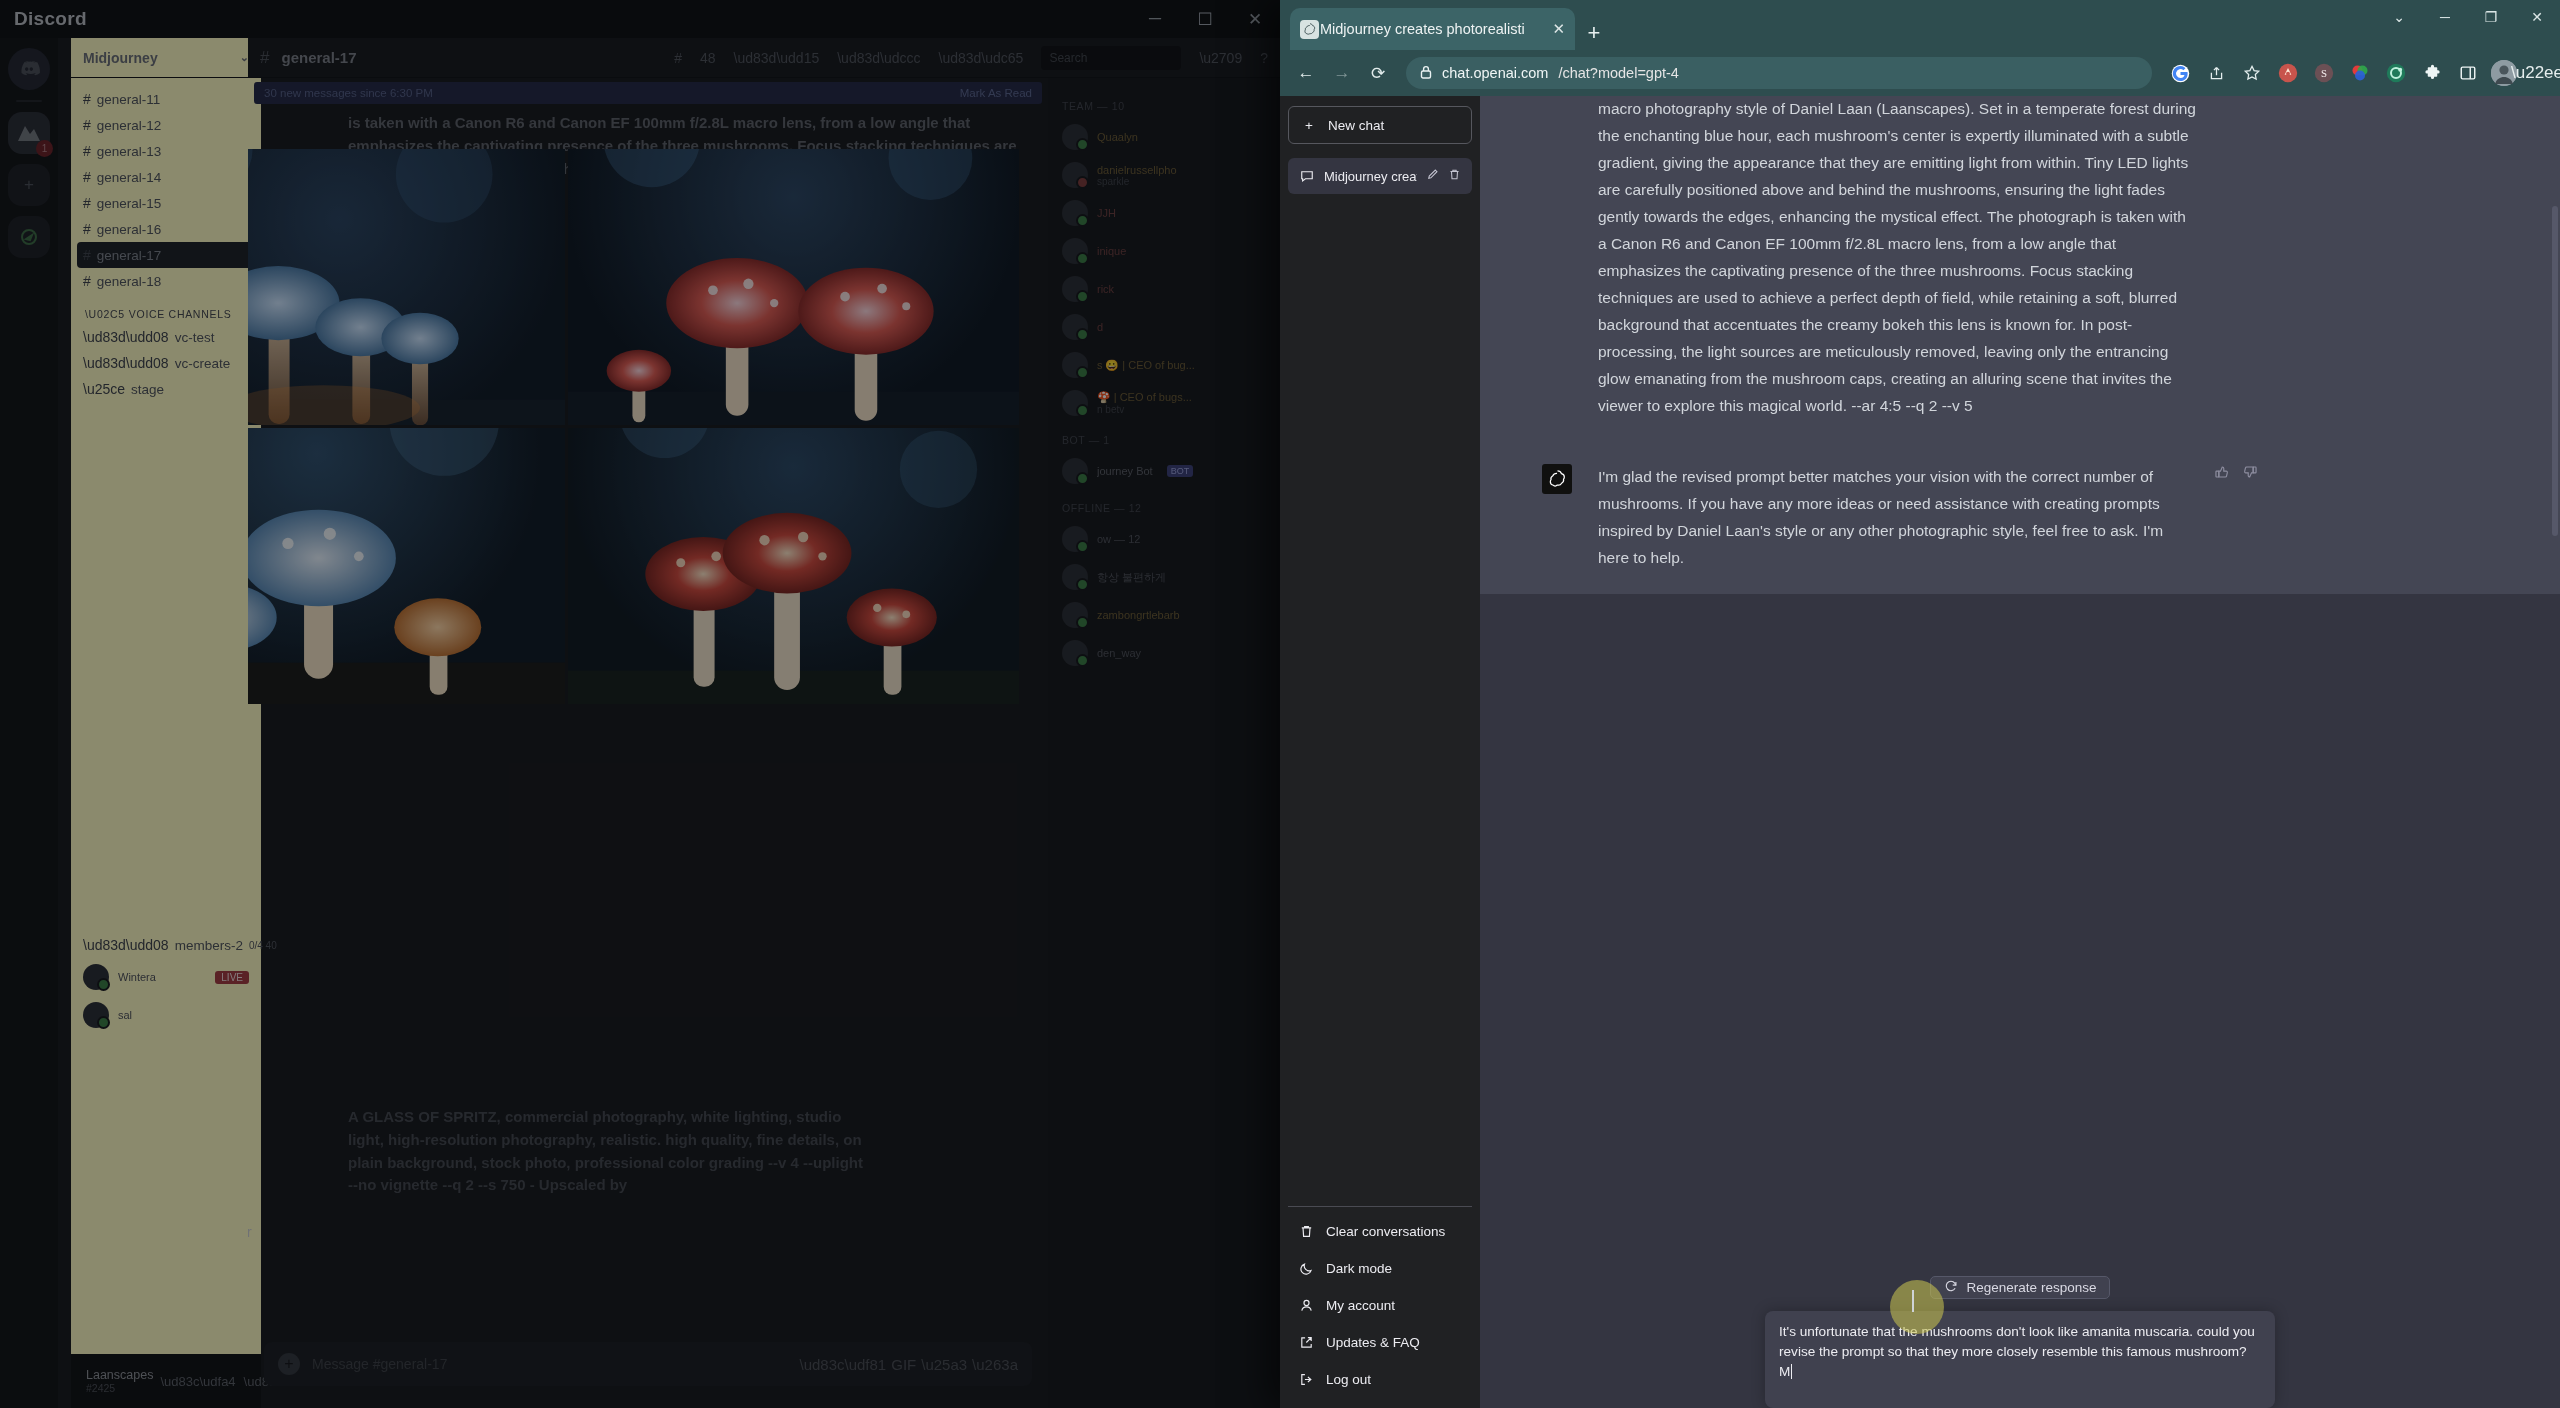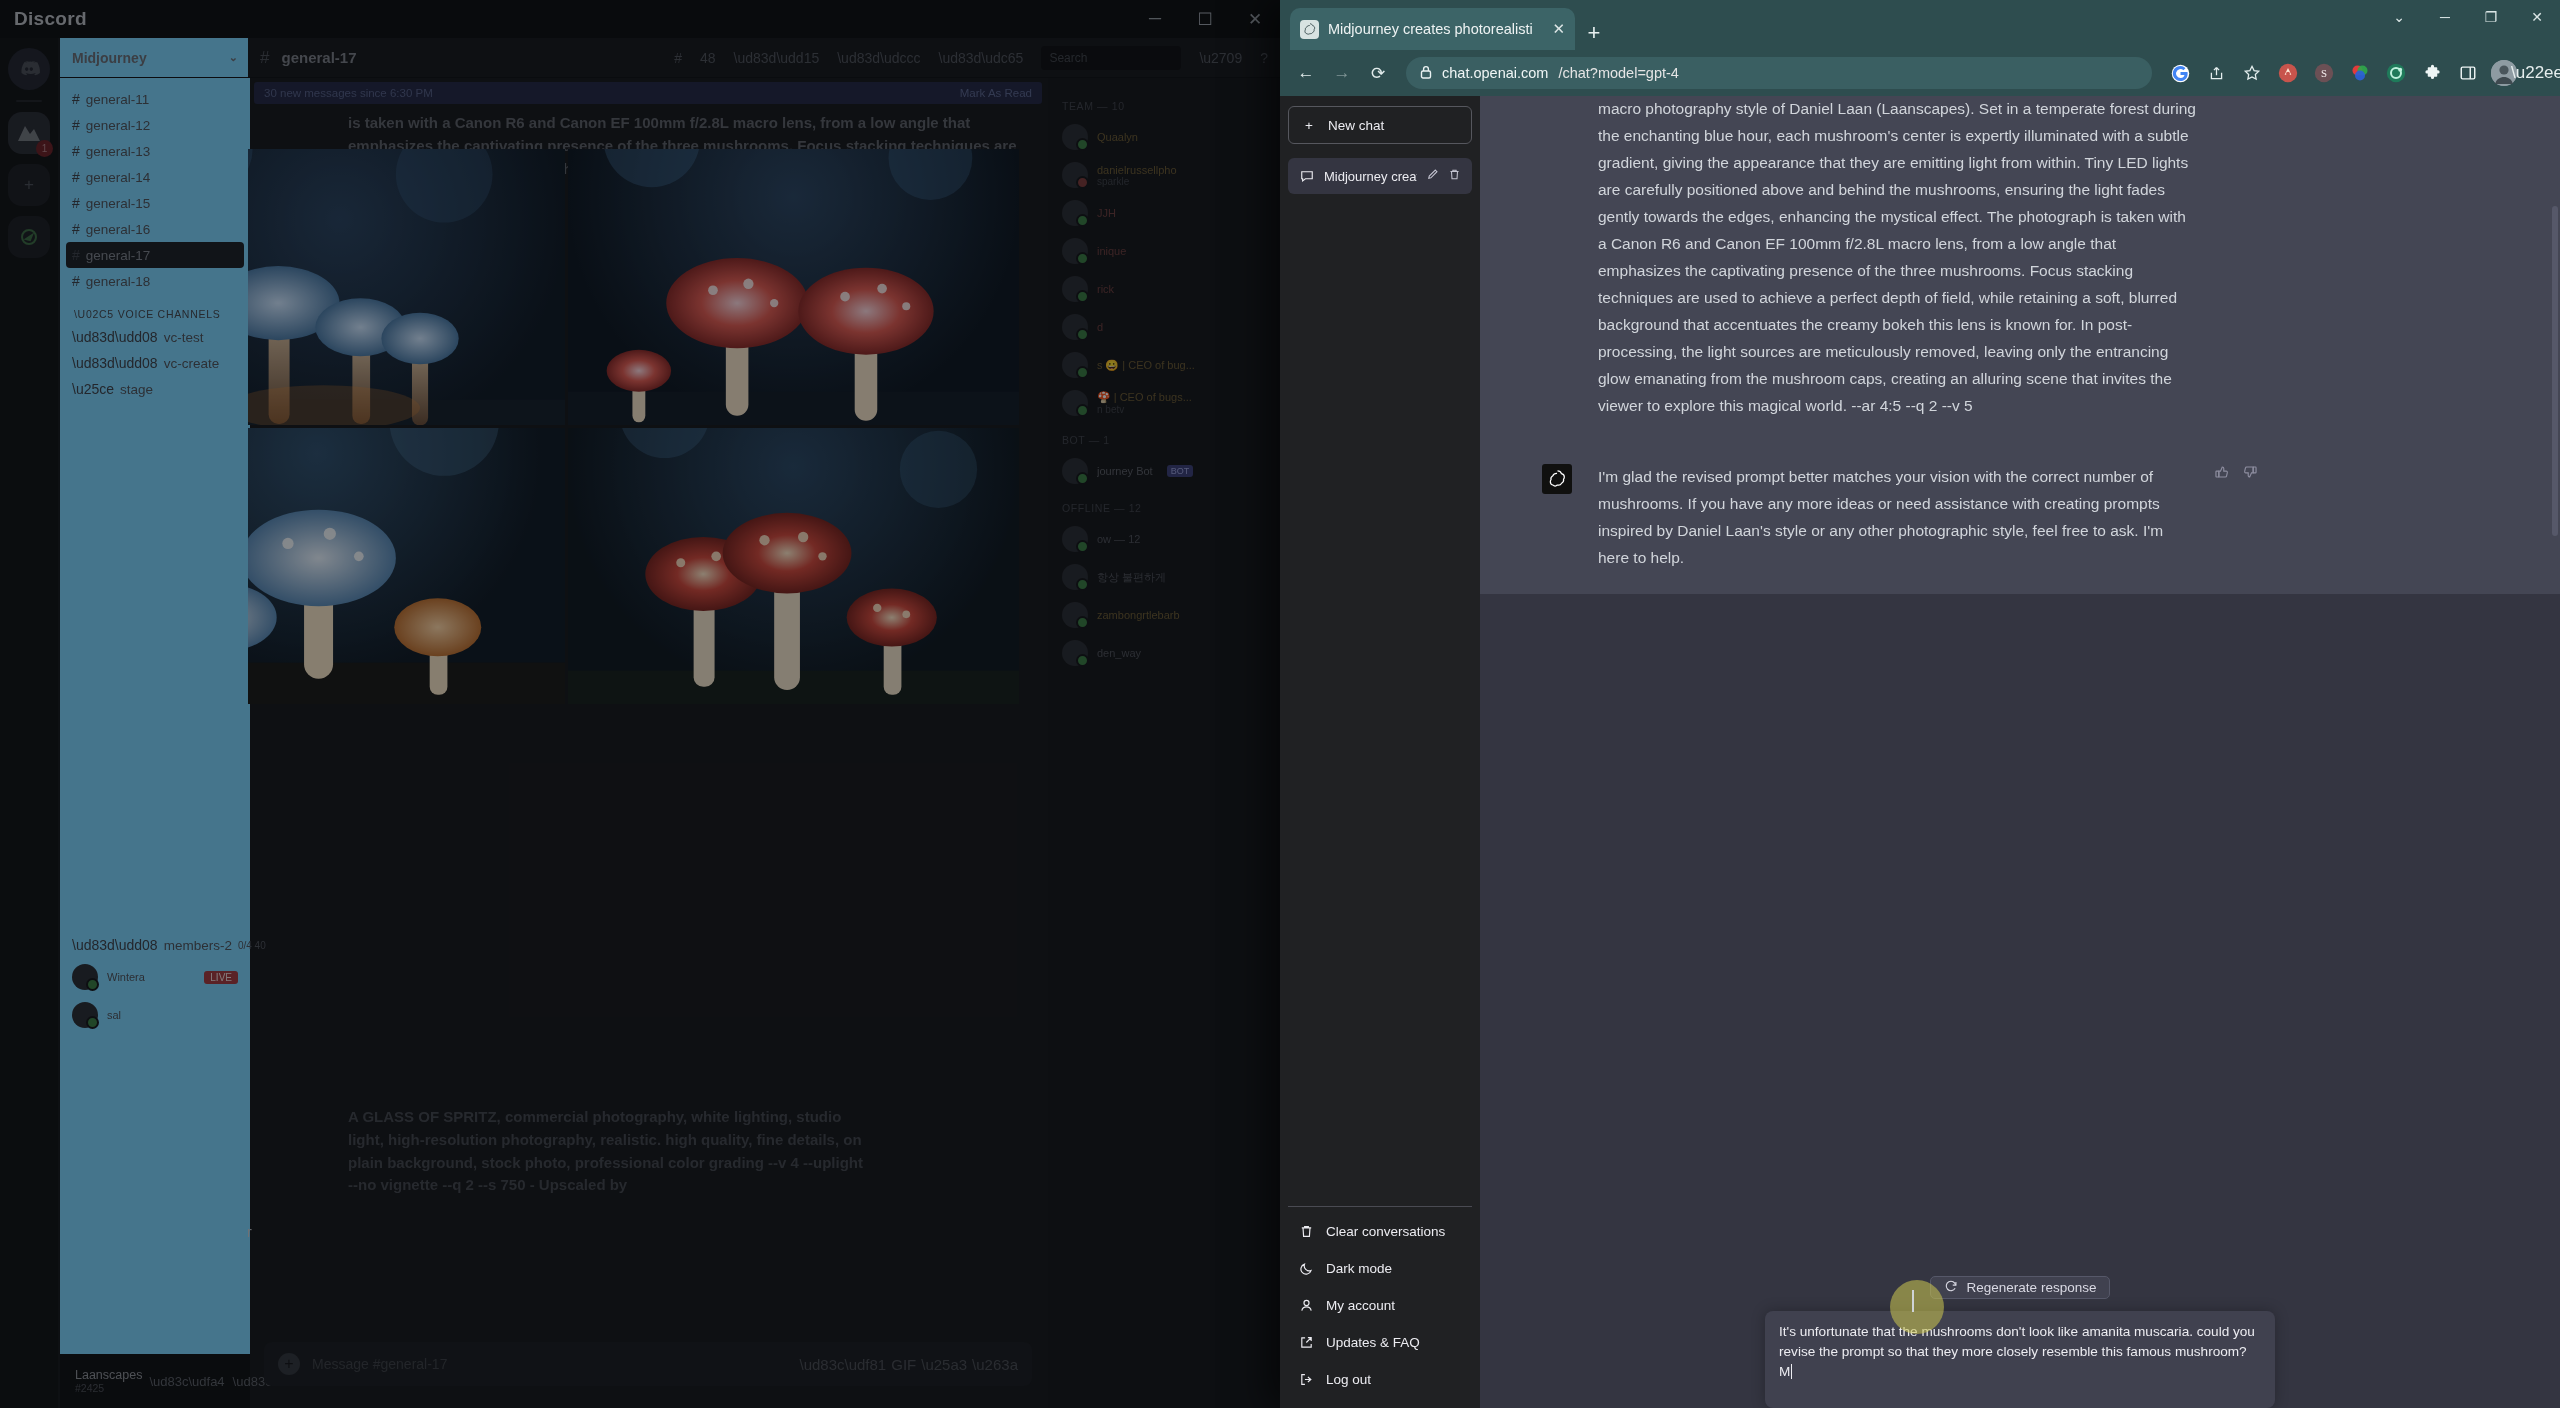--- a/index.html
+++ b/index.html
@@ -45,22 +45,22 @@
   .rail-icon.sel { border-radius: 14px; background: #2a2d35; }
   .rail-divider { width: 26px; height: 2px; background: #22242a; border-radius: 1px; }
   .rail-badge {
     position: absolute; right: -3px; bottom: -3px; min-width: 17px; height: 17px;
     background: #6b2026; border-radius: 9px; font-size: 10px; color: #b08086;
     display: flex; align-items: center; justify-content: center; padding: 0 4px;
   }
 
   
   .dc-chanpane {
-    position: absolute; left: 60px; top: 38px; width: 190px; height: 1370px;
-    background: #7dd3fc;
+    position: absolute; left: 71px; top: 38px; width: 190px; height: 1370px;
+    background: #fef9c3;
   }
   .dc-server-head {
     height: 40px; display: flex; align-items: center; padding: 0 12px;
     border-bottom: 1px solid #111216; color: #6a6e76; font-size: 14px; font-weight: bold;
   }
   .dc-server-head .caret { margin-left: auto; font-size: 11px; }
   .dc-chan-list { padding: 8px 6px; }
   .dc-chan {
     height: 26px; display: flex; align-items: center; gap: 6px; padding: 0 6px;
     border-radius: 4px; font-size: 13.5px; color: #4f535b; white-space: nowrap;
@@ -159,21 +159,21 @@
   }
 
   
   #browser {
     position: absolute; left: 1280px; top: 0; width: 1280px; height: 1408px;
     background: #2e4d4f; box-shadow: -14px 0 34px rgba(0,0,0,.55);
   }
   .br-tabstrip { height: 50px; display: flex; align-items: flex-end; padding-left: 10px; gap: 2px; }
   .br-tab {
     height: 42px; width: 285px; background: #3c6467; border-radius: 10px 10px 0 0;
-    display: flex; align-items: center; padding: 0 10px; gap: 9px; color: #eef3f3; font-size: 14.5px;
+    display: flex; align-items: center; padding: 0 10px; gap: 1px; color: #eef3f3; font-size: 14.5px;
   }
   .br-tab-favicon {
     width: 19px; height: 19px; border-radius: 4px; background: #d8e3e2;
     display: flex; align-items: center; justify-content: center; flex: 0 0 19px;
   }
   .br-tab-title { flex: 1; white-space: nowrap; overflow: hidden; }
   .br-tab-close { font-size: 15px; color: #dde6e6; }
   .br-newtab { width: 34px; height: 34px; display: flex; align-items: center; justify-content: center; color: #e8f0f0; font-size: 22px; }
   .br-wincontrols { margin-left: auto; display: flex; align-self: flex-start; }
   .br-wc { width: 46px; height: 34px; display: flex; align-items: center; justify-content: center; color: #dbe6e6; font-size: 14px; }

